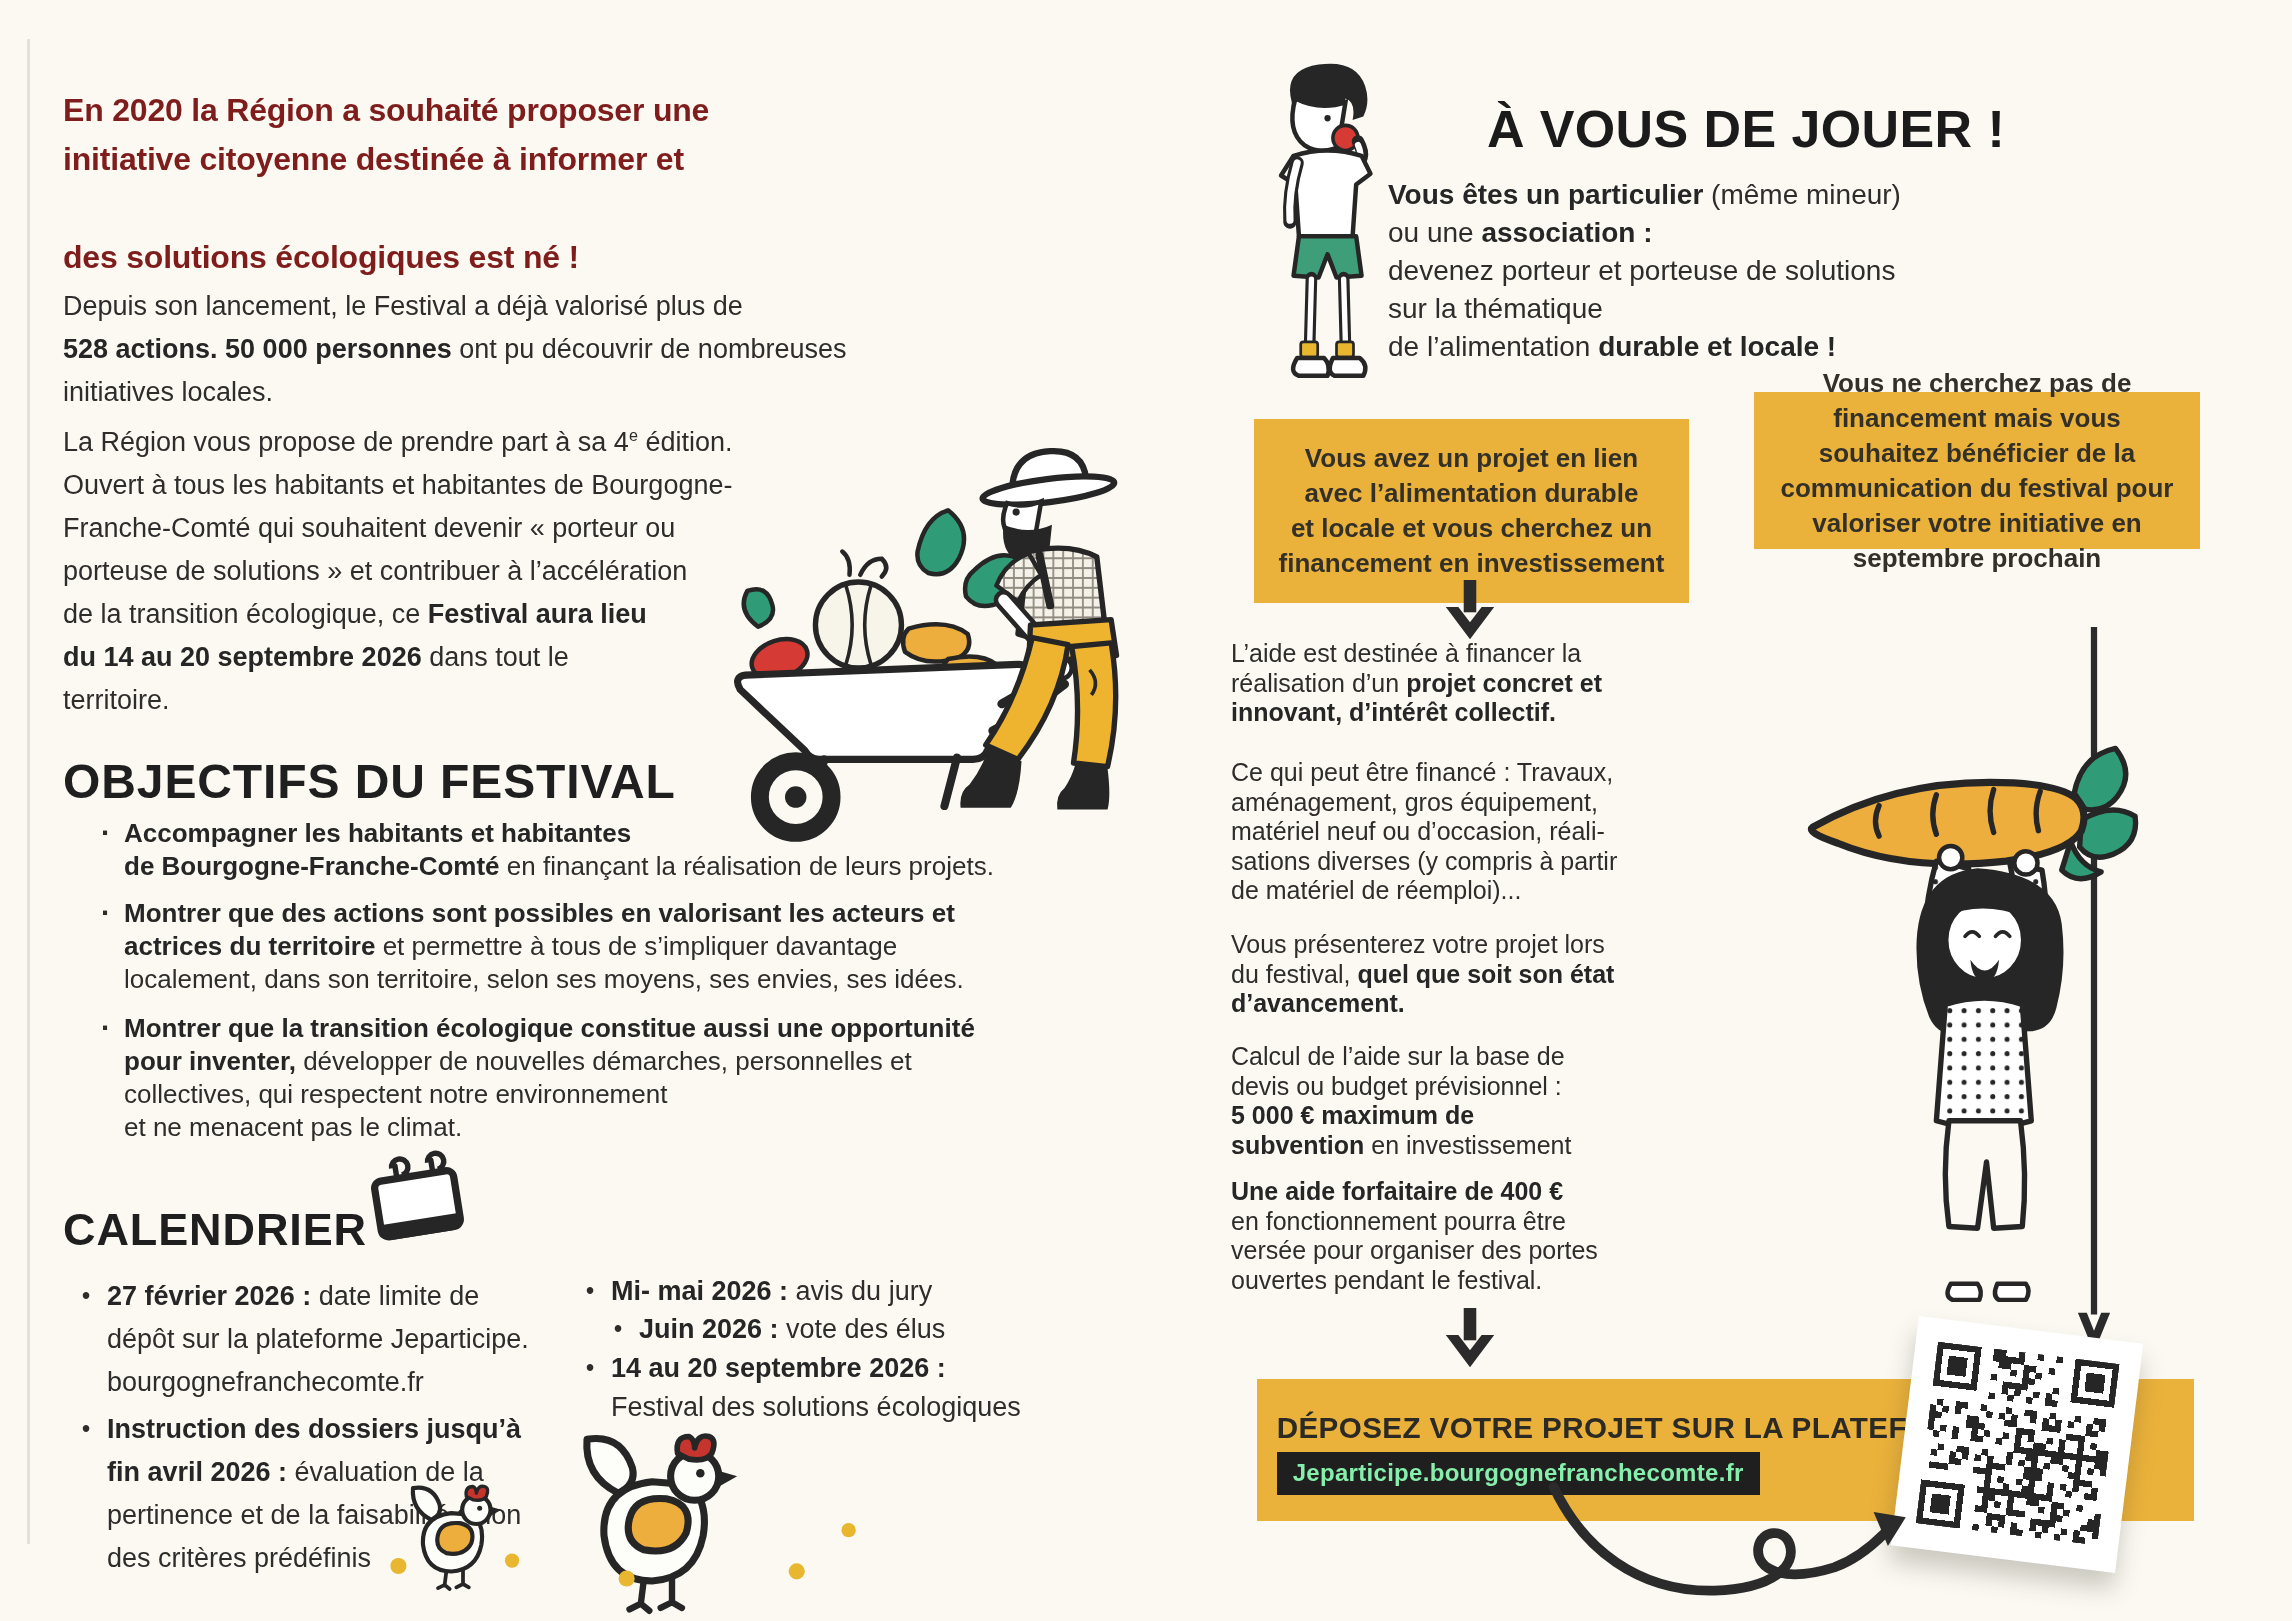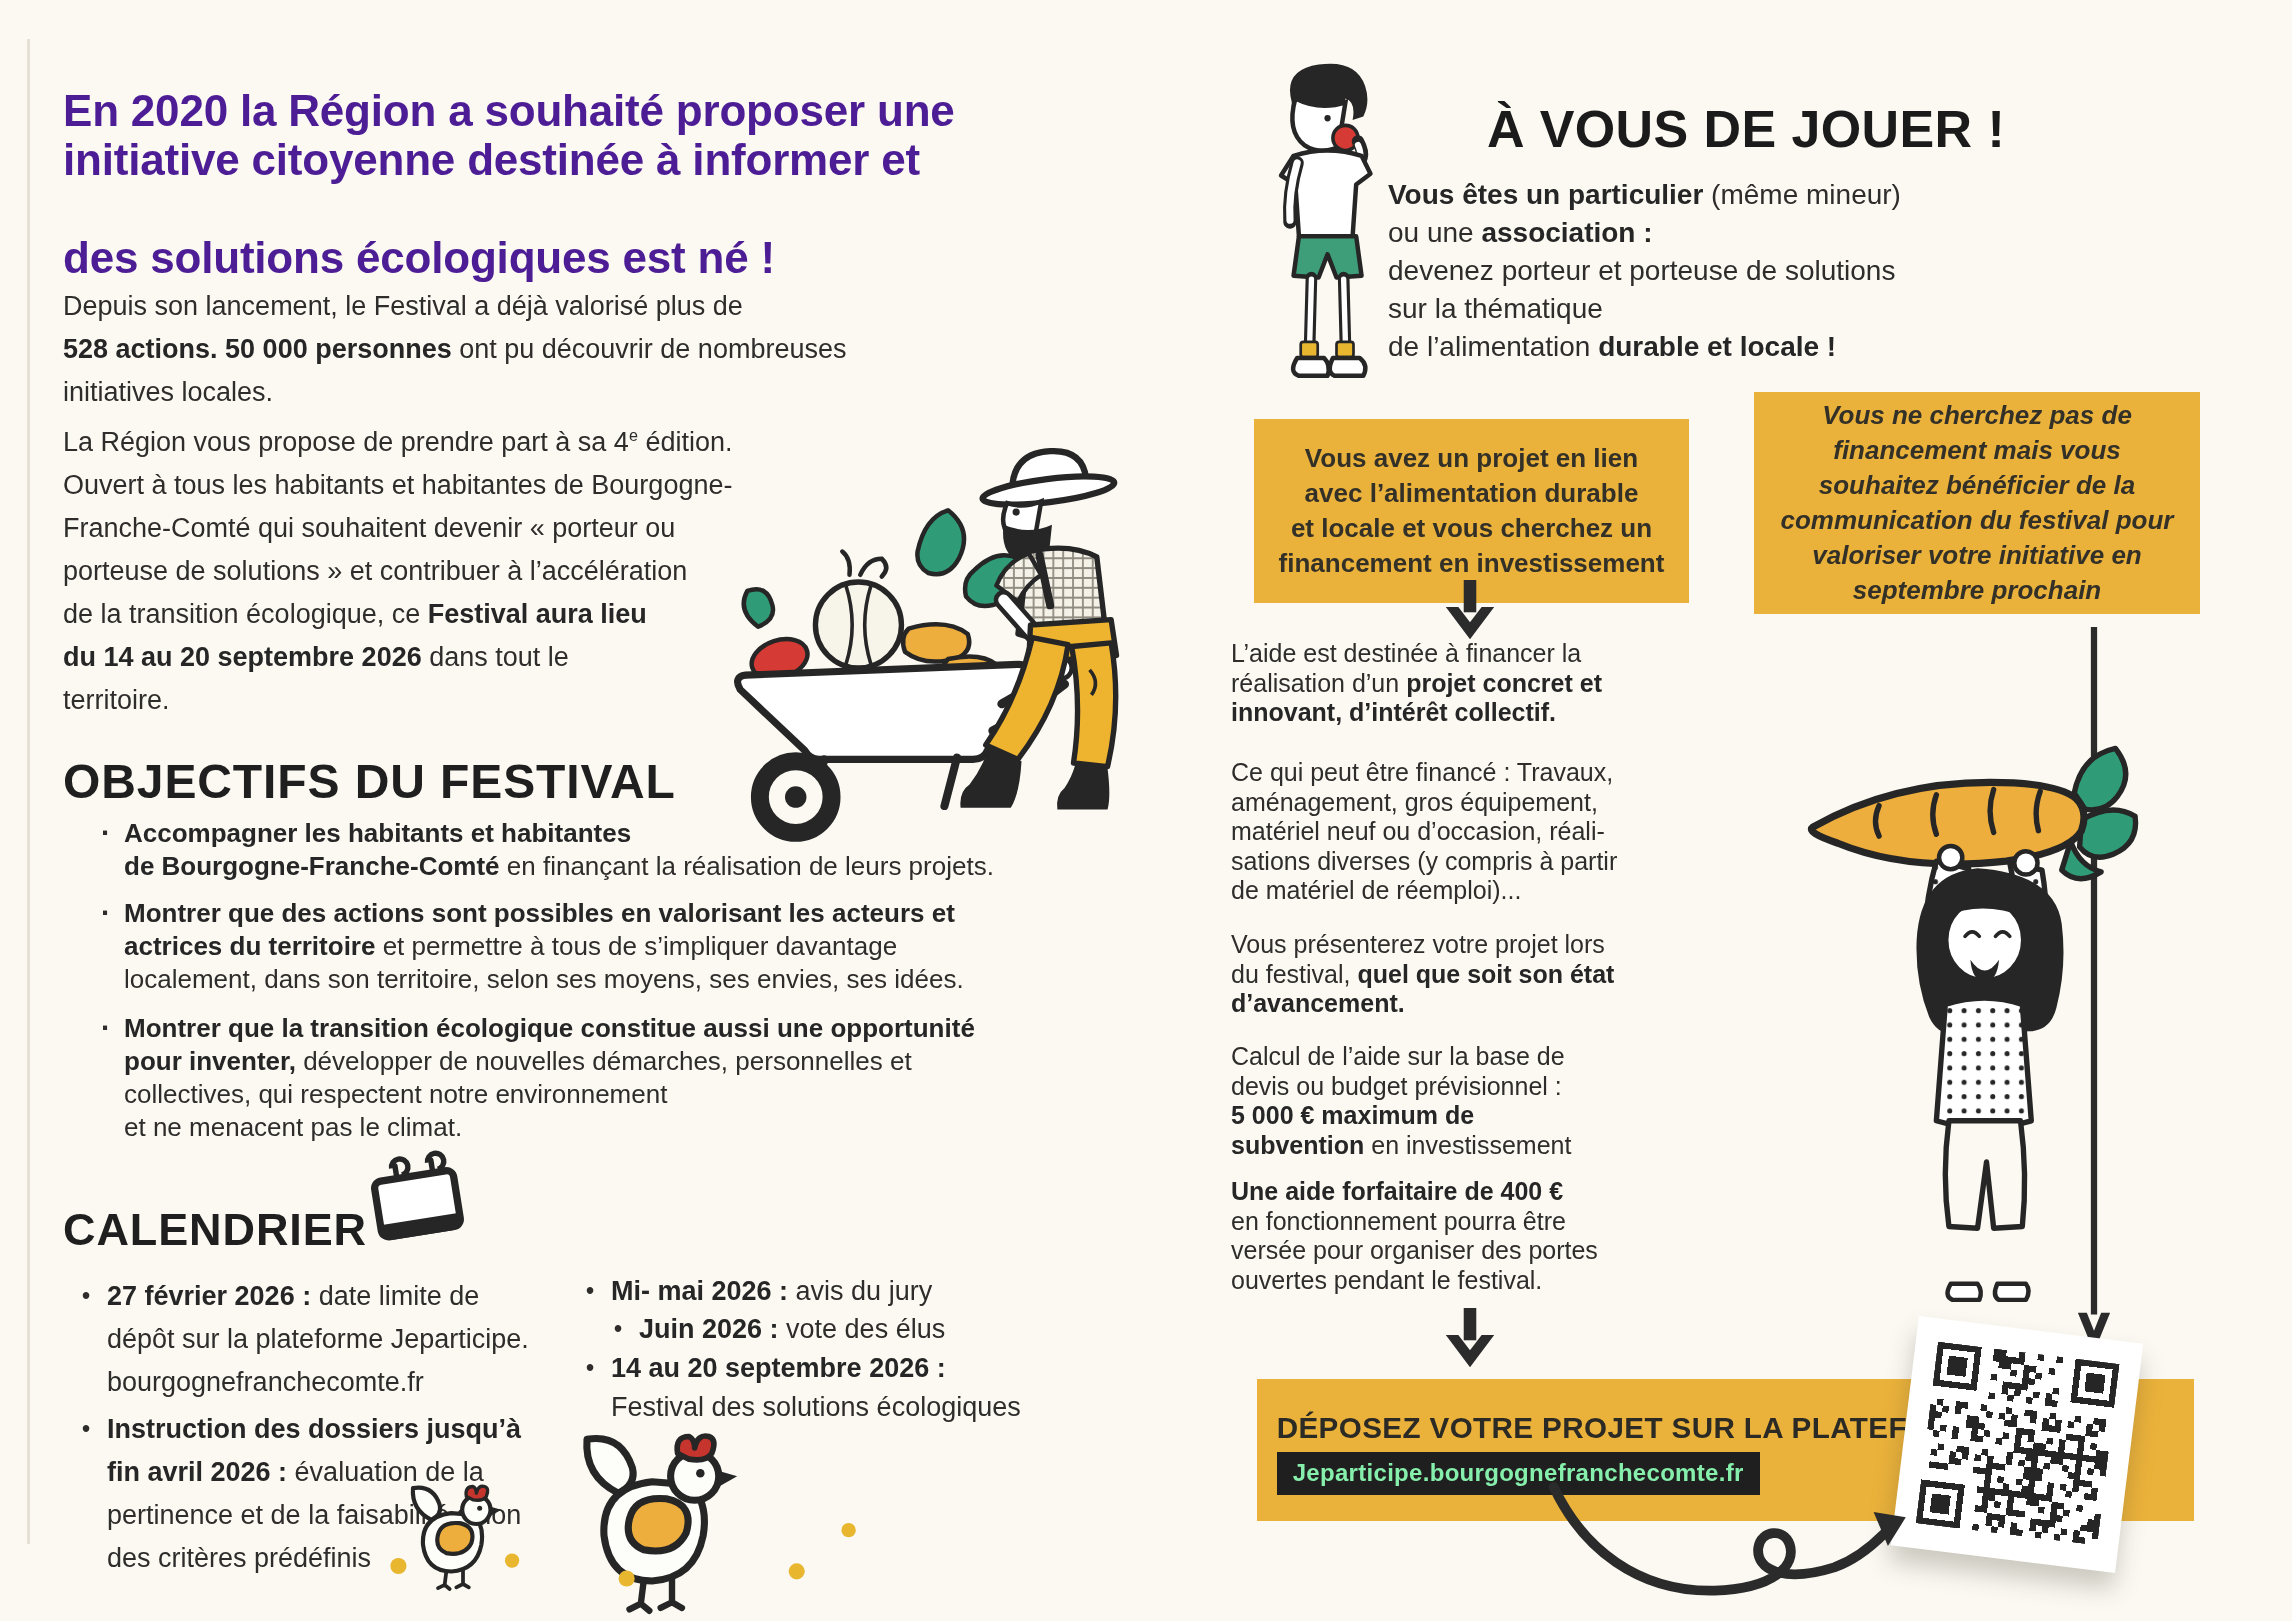--- a/index.html
+++ b/index.html
@@ -2,21 +2,21 @@
 <html lang="fr" style="font-size:14.3px"><head>
 <meta charset="utf-8">
 <style>
   html,body{margin:0;padding:0;background:#e9e6dd;}
   .page{position:relative;width:2293px;height:1621px;background:#FBF9F2;overflow:hidden;
         font-family:"Liberation Sans", sans-serif;color:#2E2D2B;}
   .abs{position:absolute;}
   .rich{white-space:nowrap;}
   .rich .b{font-weight:700;color:#262626;}
   .rich sup{font-size:60%;vertical-align:super;}
-  .intro-heading{font-size:44px;line-height:49px;font-weight:800;color:#4c1d95;letter-spacing:-0.2px;}
+  .intro-heading{font-size:32px;line-height:49px;font-weight:800;color:#7f1d1d;letter-spacing:-0.2px;}
   .intro-para{font-size:27px;line-height:43px;}
   .h-big{font-size:48px;line-height:1;font-weight:900;color:#1F1F1F;letter-spacing:0.9px;margin:0;}
   .obj-bullet{font-size:26px;line-height:33px;}
   .obj-bullet::before{content:"·";position:absolute;left:-23px;top:0;font-weight:900;font-size:29px;}
   .cal-item{font-size:27px;line-height:43px;}
   .cal-item::before{content:"•";position:absolute;left:-25px;top:0;font-size:23px;font-weight:700;}
   .cal-item-r{font-size:27px;line-height:39px;}
   .cal-item-r::before{content:"•";position:absolute;left:-25px;top:0;font-size:23px;font-weight:700;}
   .r-title{font-size:52px;font-weight:900;color:#1B1B1B;text-align:center;letter-spacing:0.4px;}
   .r-intro{font-size:28px;line-height:38px;text-align:left;}
@@ -153,21 +153,21 @@
     <path d="M58 332 q-10 16 2 20 l32 0 q4 -12 -4 -20 Z" fill="#FFFFFF" stroke="#262626" stroke-width="5" stroke-linejoin="round"></path>
     <path d="M98 332 q-8 16 2 20 l32 0 q6 -12 -4 -20 Z" fill="#FFFFFF" stroke="#262626" stroke-width="5" stroke-linejoin="round"></path>
   </svg>
 
   <div class="abs r-title" style="left:1388px;top:99px;width:716px;">À VOUS DE JOUER !</div>
   <div class="abs rich r-intro" style="left:1388px;top:176px;width:716px;"><span class="b">Vous êtes un particulier</span><span> (même mineur)</span><br><span>ou une </span><span class="b">association :</span><br><span>devenez porteur et porteuse de solutions</span><br><span>sur la thématique</span><br><span>de l’alimentation </span><span class="b">durable et locale !</span></div>
 
   <div class="abs ybox" style="left:1254px;top:419px;width:435px;height:184px;">
     <div class="rich"><span>Vous avez un projet en lien</span><br><span>avec l’alimentation durable</span><br><span>et locale et vous cherchez un</span><br><span>financement en investissement</span></div>
   </div>
-  <div class="abs ybox" style="left:1754px;top:392px;width:446px;height:222px;font-style:italic;">
+  <div class="abs ybox" style="left:1754px;top:392px;width:446px;height:157px;">
     <div class="rich"><span>Vous ne cherchez pas de</span><br><span>financement mais vous</span><br><span>souhaitez bénéficier de la</span><br><span>communication du festival pour</span><br><span>valoriser votre initiative en</span><br><span>septembre prochain</span></div>
   </div>
 
   <svg class="abs" style="left:1444px;top:580px;" width="52" height="61" viewBox="0 0 58 68">
     <rect x="22" y="0" width="14" height="36" fill="#2B2B2B"></rect>
     <path d="M29 66 L2 30 L16 30 L29 47 L42 30 L56 30 Z" fill="#2B2B2B"></path>
   </svg>
 
   <div class="abs rich aid" style="left:1231px;top:639px;width:502px;"><span>L’aide est destinée à financer la</span><br><span>réalisation d’un </span><span class="b">projet concret et</span><br><span class="b">innovant, d’intérêt collectif.</span></div>
   <div class="abs rich aid" style="left:1231px;top:758px;width:502px;"><span>Ce qui peut être financé : Travaux,</span><br><span>aménagement, gros équipement,</span><br><span>matériel neuf ou d’occasion, réali-</span><br><span>sations diverses (y compris à partir</span><br><span>de matériel de réemploi)...</span></div>

